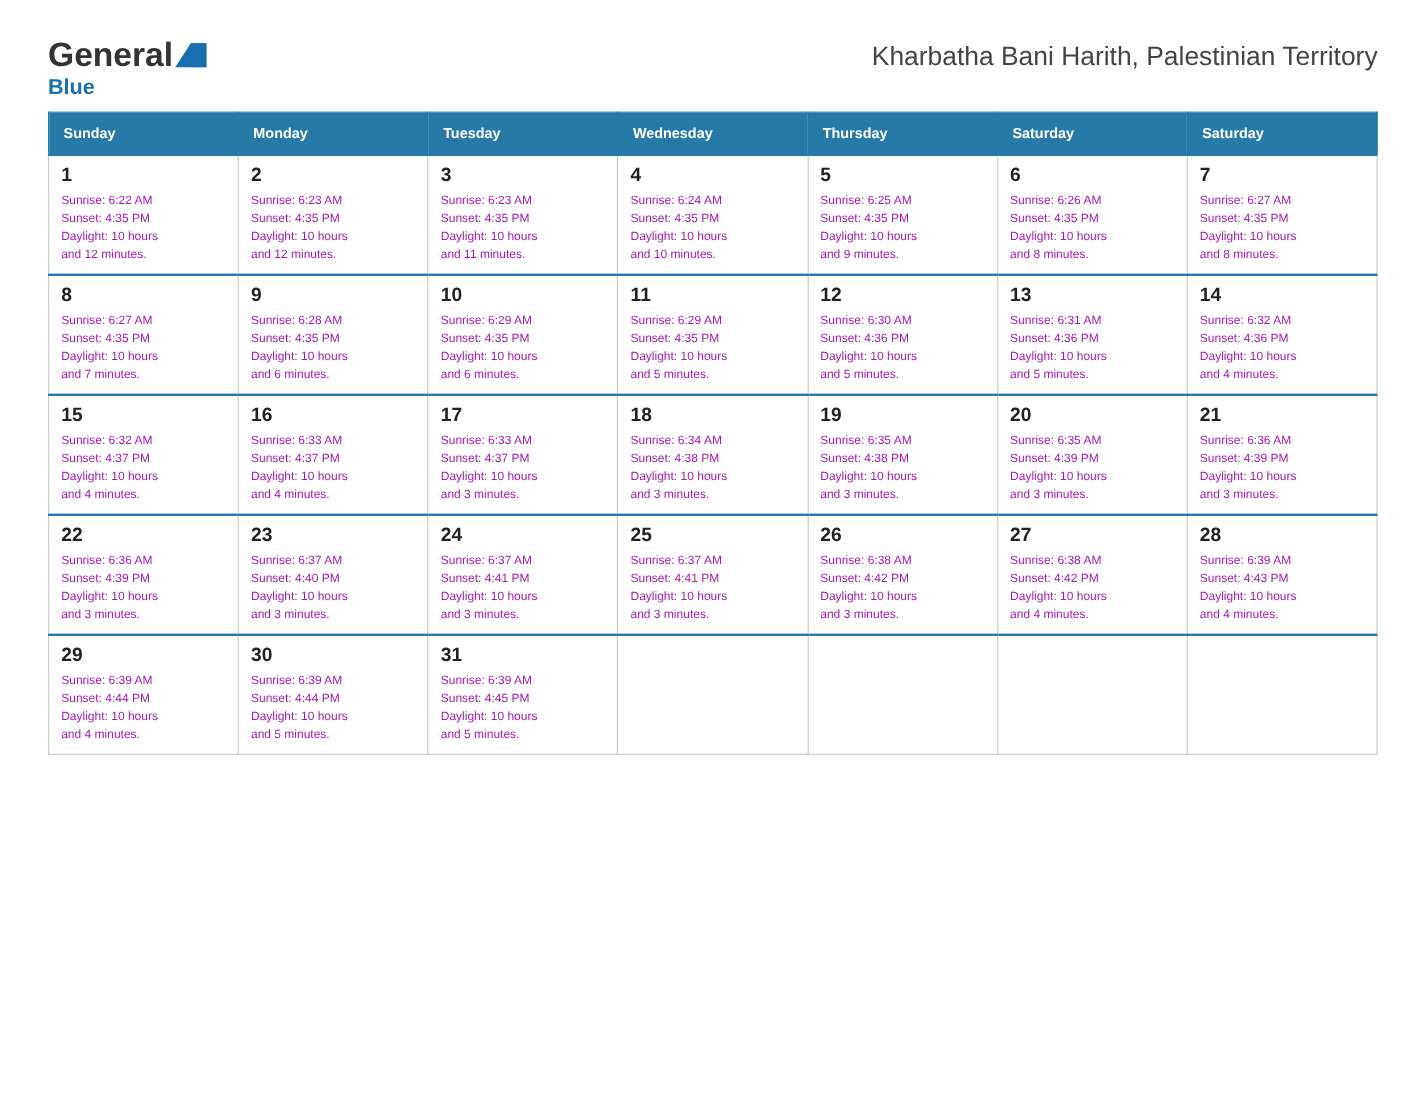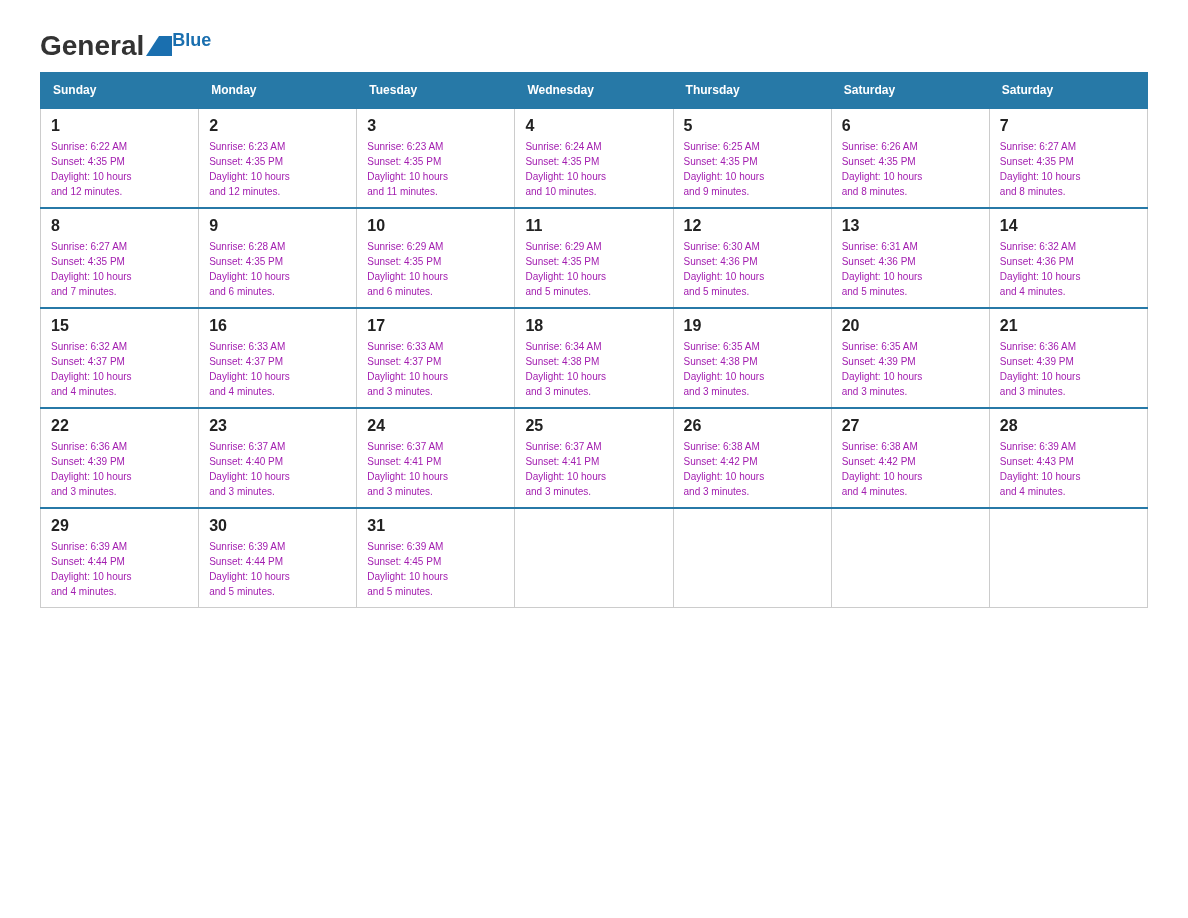--- a/index.html
+++ b/index.html
@@ -79,21 +79,21 @@
     .day-info {
       font-size: 10px;
       color: #a21caf;
       line-height: 1.5;
     }
     .empty-cell {
       background: #fff;
     }
     .logo-wrapper {
       display: flex;
-      flex-direction: row;
+      flex-direction: column;
       align-items: flex-start;
     }
     .logo-line1 {
       display: flex;
       align-items: center;
     }
     .logo-triangle {
       display: inline-block;
       width: 0;
       height: 0;
@@ -112,20 +112,21 @@
   <div class="logo-wrapper">
     <div class="logo-line1">
       <span class="logo-text-general">General</span>
       <span class="logo-triangle"></span>
     </div>
     <div>
       <span class="logo-text-blue">Blue</span>
     </div>
   </div>
   <div class="title-block">
+    <div class="location-title">Kharbatha Bani Harith, Palestinian Territory</div>
   </div>
 </div>
 
 <table class="calendar-table">
   <thead>
     <tr id="weekday-header">
         <th>Sunday</th>
         <th>Monday</th>
         <th>Tuesday</th>
         <th>Wednesday</th>

